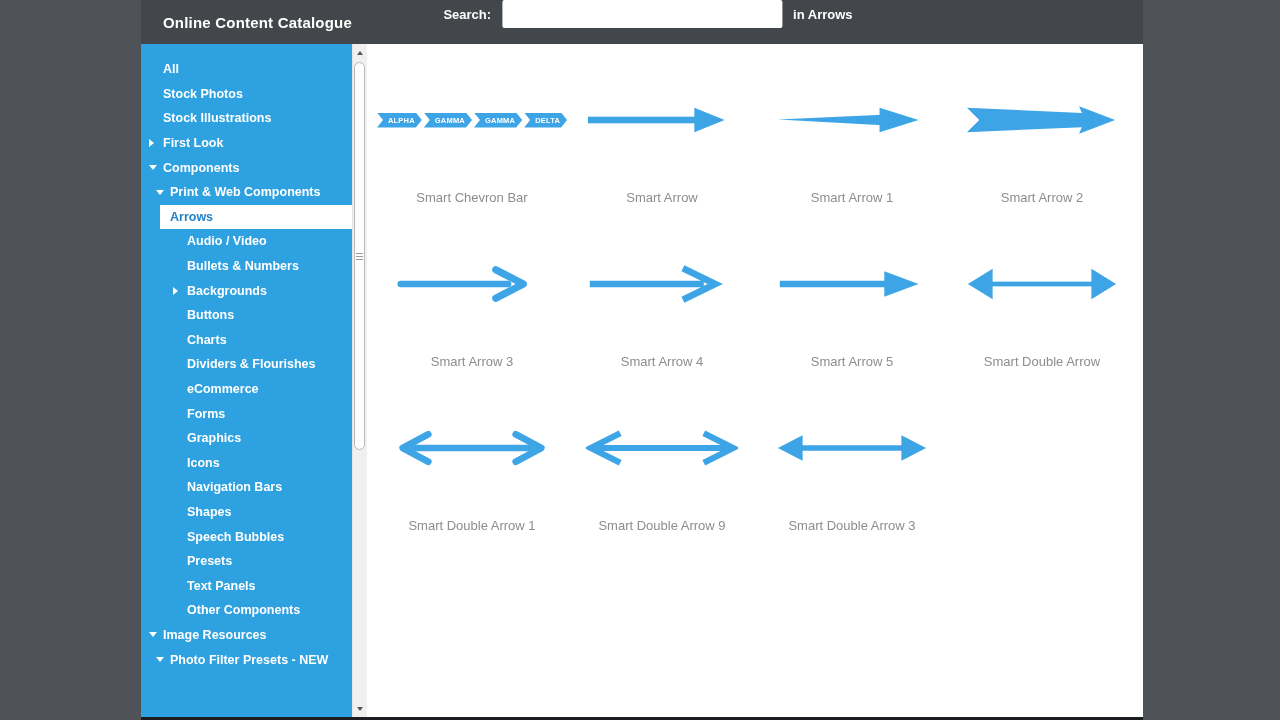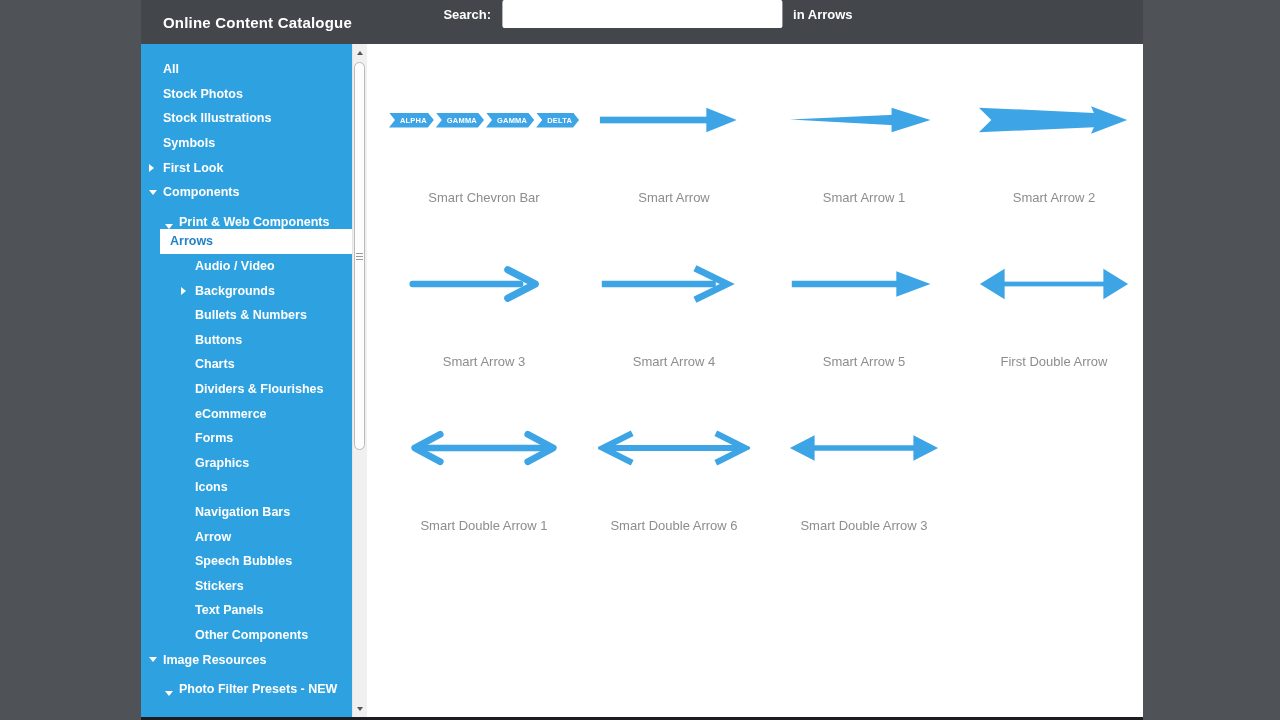--- a/index.html
+++ b/index.html
@@ -28,41 +28,41 @@
   .search-label,.search-scope{color:#fff;font-size:13px;font-weight:bold;white-space:nowrap;}
   .search-input{width:280px;height:28px;border:none;border-radius:2px;background:#fff;font-size:13px;padding:0 8px;outline:none;color:#333;}
 
   
   .app-body{flex:1;display:flex;min-height:0;}
 
   
   .sidebar{width:211px;flex:0 0 211px;background:var(--sidebar-background);padding-top:13px;overflow:hidden;}
   .nav-item{display:flex;align-items:center;height:24.6px;color:var(--sidebar-text);font-size:12.5px;font-weight:bold;white-space:nowrap;cursor:pointer;}
   .ind0{padding-left:8px;}
-  .ind1{padding-left:24px;align-items:flex-end;}
-  .ind2{padding-left:40px;}
+  .ind1{padding-left:15px;}
+  .ind2{padding-left:32px;}
   .tri-slot{width:14px;flex:0 0 14px;display:flex;align-items:center;}
   .tri{display:block;width:0;height:0;}
   .tri.right{border-left:5px solid #fff;border-top:4px solid transparent;border-bottom:4px solid transparent;}
   .tri.down{border-top:5px solid #fff;border-left:4px solid transparent;border-right:4px solid transparent;}
   .nav-item.selected{margin-left:19px;padding-left:10px;background:var(--selected-item-background);color:var(--selected-item-text);}
 
   
   .scrollbar{position:relative;width:15px;flex:0 0 15px;background:#f0f0f1;border-left:1px solid #e4e4e4;}
   .sb-btn{position:absolute;left:0;width:100%;height:16px;display:flex;align-items:center;justify-content:center;}
   .sb-btn.up{top:1px;}
   .sb-btn.down{bottom:3px;}
   .sb-tri-up{width:0;height:0;border-bottom:4px solid #555;border-left:3.5px solid transparent;border-right:3.5px solid transparent;}
   .sb-tri-down{width:0;height:0;border-top:4px solid #555;border-left:3.5px solid transparent;border-right:3.5px solid transparent;}
   .sb-thumb{position:absolute;left:1px;top:18px;width:11px;height:388px;background:#fdfdfd;border:1px solid #b9b9b9;border-radius:6px;display:flex;flex-direction:column;align-items:center;justify-content:center;gap:2px;}
   .sb-grip{width:7px;height:1px;background:#9a9a9a;}
 
   
   .content{flex:1;background:var(--content-background);overflow:hidden;}
-  .grid{display:grid;grid-template-columns:repeat(4,190px);padding:14px 0 0 22px;}
+  .grid{display:grid;grid-template-columns:repeat(4,190px);padding:14px 0 0 10px;}
   .cell{height:164px;display:flex;flex-direction:column;align-items:center;cursor:pointer;}
   .art{flex:0 0 124px;width:100%;display:flex;align-items:center;justify-content:center;}
   .cell-label{margin-top:8px;font-size:13px;color:var(--label-text);white-space:nowrap;}
   .ar{fill:var(--arrow-graphic);}
   .ln{stroke:var(--arrow-graphic);fill:none;}
 
   
   .chevbar{display:flex;gap:2px;}
   .chev{background:var(--arrow-graphic);color:var(--chevron-text);font-size:7.5px;font-weight:bold;letter-spacing:.2px;line-height:7px;padding:4px 7px 4px 11px;clip-path:polygon(0 0,calc(100% - 6px) 0,100% 50%,calc(100% - 6px) 100%,0 100%,6px 50%);}
 </style>
@@ -90,24 +90,20 @@
           </div>
         <div class="nav-item ind0">
             <span class="tri-slot"></span>
             <span class="nav-label">Stock Photos</span>
           </div>
         <div class="nav-item ind0">
             <span class="tri-slot"></span>
             <span class="nav-label">Stock Illustrations</span>
           </div>
         <div class="nav-item ind0">
-            <span class="tri-slot"></span>
-            <span class="nav-label">Symbols</span>
-          </div>
-        <div class="nav-item ind0">
             <span class="tri-slot">
               <span class="tri right"></span>
             </span>
             <span class="nav-label">First Look</span>
           </div>
         <div class="nav-item ind0">
             <span class="tri-slot">
               <span class="tri down"></span>
             </span>
             <span class="nav-label">Components</span>
@@ -119,31 +115,31 @@
             <span class="nav-label">Print &amp; Web Components</span>
           </div>
         <div class="nav-item selected">
             <span class="nav-label">Arrows</span>
           </div>
         <div class="nav-item ind2">
             <span class="tri-slot"></span>
             <span class="nav-label">Audio / Video</span>
           </div>
         <div class="nav-item ind2">
+            <span class="tri-slot"></span>
+            <span class="nav-label">Bullets &amp; Numbers</span>
+          </div>
+        <div class="nav-item ind2">
             <span class="tri-slot">
               <span class="tri right"></span>
             </span>
             <span class="nav-label">Backgrounds</span>
           </div>
         <div class="nav-item ind2">
             <span class="tri-slot"></span>
-            <span class="nav-label">Bullets &amp; Numbers</span>
-          </div>
-        <div class="nav-item ind2">
-            <span class="tri-slot"></span>
             <span class="nav-label">Buttons</span>
           </div>
         <div class="nav-item ind2">
             <span class="tri-slot"></span>
             <span class="nav-label">Charts</span>
           </div>
         <div class="nav-item ind2">
             <span class="tri-slot"></span>
             <span class="nav-label">Dividers &amp; Flourishes</span>
           </div>
@@ -162,29 +158,29 @@
         <div class="nav-item ind2">
             <span class="tri-slot"></span>
             <span class="nav-label">Icons</span>
           </div>
         <div class="nav-item ind2">
             <span class="tri-slot"></span>
             <span class="nav-label">Navigation Bars</span>
           </div>
         <div class="nav-item ind2">
             <span class="tri-slot"></span>
-            <span class="nav-label">Arrow</span>
+            <span class="nav-label">Shapes</span>
           </div>
         <div class="nav-item ind2">
             <span class="tri-slot"></span>
             <span class="nav-label">Speech Bubbles</span>
           </div>
         <div class="nav-item ind2">
             <span class="tri-slot"></span>
-            <span class="nav-label">Stickers</span>
+            <span class="nav-label">Presets</span>
           </div>
         <div class="nav-item ind2">
             <span class="tri-slot"></span>
             <span class="nav-label">Text Panels</span>
           </div>
         <div class="nav-item ind2">
             <span class="tri-slot"></span>
             <span class="nav-label">Other Components</span>
           </div>
         <div class="nav-item ind0">
@@ -290,21 +286,21 @@
           </div>
 
           <div class="cell">
             <div class="art">
               <svg width="152" height="40" viewBox="0 0 160 40">
                 <rect class="ar" x="20" y="17.5" width="120" height="5"></rect>
                 <polygon class="ar" points="28,4 2,20 28,36"></polygon>
                 <polygon class="ar" points="132,4 158,20 132,36"></polygon>
               </svg>
             </div>
-            <div class="cell-label">First Double Arrow</div>
+            <div class="cell-label">Smart Double Arrow</div>
           </div>
 
           <div class="cell">
             <div class="art">
               <svg width="152" height="40" viewBox="0 0 160 40">
                 <line class="ln" x1="14" y1="20" x2="146" y2="20" stroke-width="7" stroke-linecap="round"></line>
                 <polyline class="ln" points="34,5.5 7,20 34,34.5" stroke-width="7" stroke-linecap="round" stroke-linejoin="round"></polyline>
                 <polyline class="ln" points="126,5.5 153,20 126,34.5" stroke-width="7" stroke-linecap="round" stroke-linejoin="round"></polyline>
               </svg>
             </div>
@@ -312,21 +308,21 @@
           </div>
 
           <div class="cell">
             <div class="art">
               <svg width="152" height="40" viewBox="0 0 160 40">
                 <line class="ln" x1="12" y1="20" x2="148" y2="20" stroke-width="6.5"></line>
                 <polyline class="ln" points="36,4.5 5,20 36,35.5" stroke-width="6.5" stroke-linejoin="miter"></polyline>
                 <polyline class="ln" points="124,4.5 155,20 124,35.5" stroke-width="6.5" stroke-linejoin="miter"></polyline>
               </svg>
             </div>
-            <div class="cell-label">Smart Double Arrow 6</div>
+            <div class="cell-label">Smart Double Arrow 9</div>
           </div>
 
           <div class="cell">
             <div class="art">
               <svg width="152" height="40" viewBox="0 0 160 40">
                 <line class="ln" x1="16" y1="20" x2="144" y2="20" stroke-width="6"></line>
                 <polygon class="ar" points="28,6.5 2,20 28,33.5"></polygon>
                 <polygon class="ar" points="132,6.5 158,20 132,33.5"></polygon>
               </svg>
             </div>

